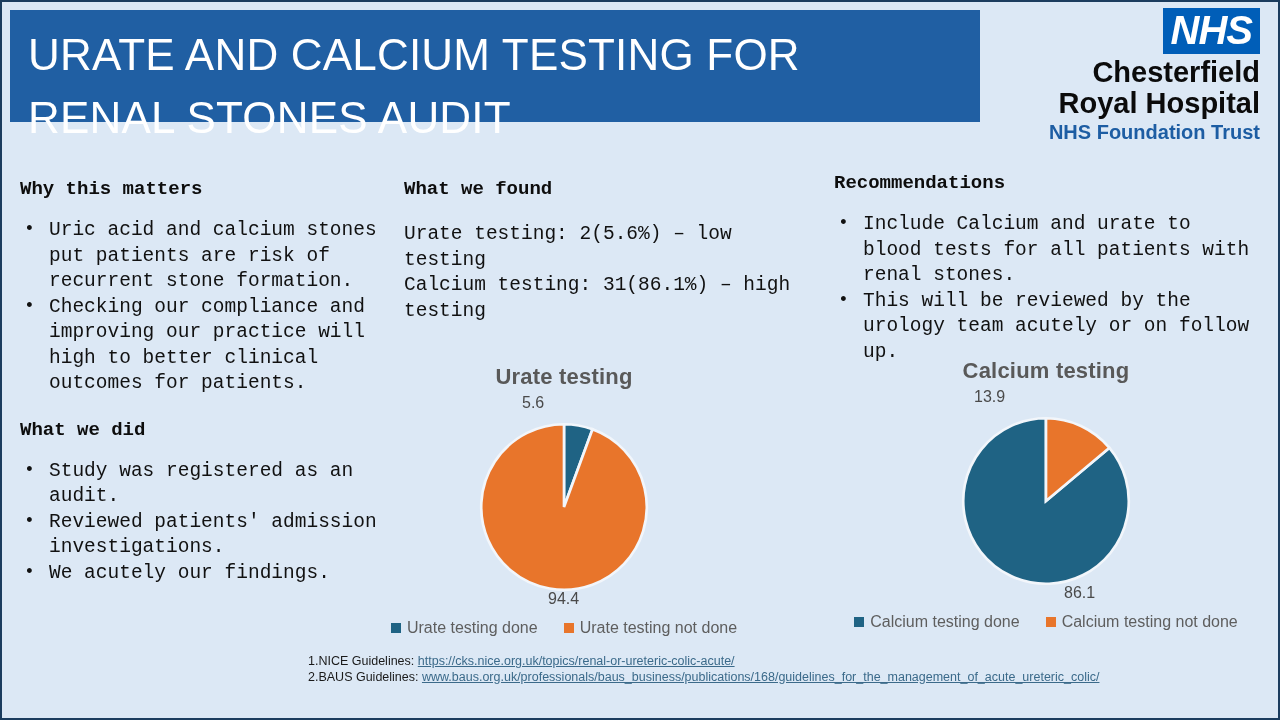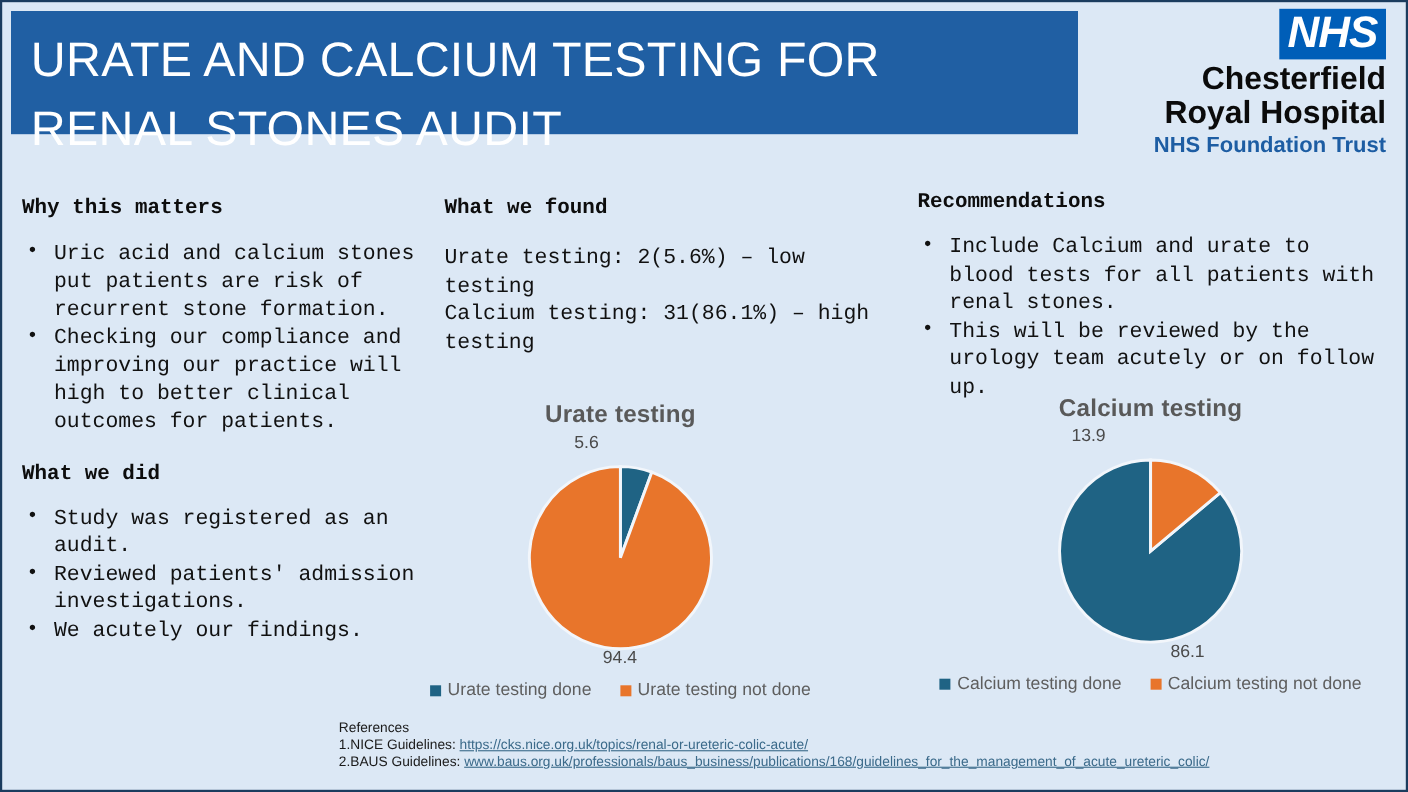--- a/index.html
+++ b/index.html
@@ -283,18 +283,17 @@
         <span>Calcium testing done</span>
       </div>
       <div class="legend-item">
         <span class="swatch" id="calc-sw-1" style="background: rgb(232, 117, 43);"></span>
         <span>Calcium testing not done</span>
       </div>
     </div>
   </div>
 
   <div class="refs">
-    <div>References</div>
     <div><span>1.NICE Guidelines: </span><a href="#">https://cks.nice.org.uk/topics/renal-or-ureteric-colic-acute/</a></div>
     <div><span>2.BAUS Guidelines: </span><a href="#">www.baus.org.uk/professionals/baus_business/publications/168/guidelines_for_the_management_of_acute_ureteric_colic/</a></div>
   </div>
 
 </div>
 
 </body></html>

